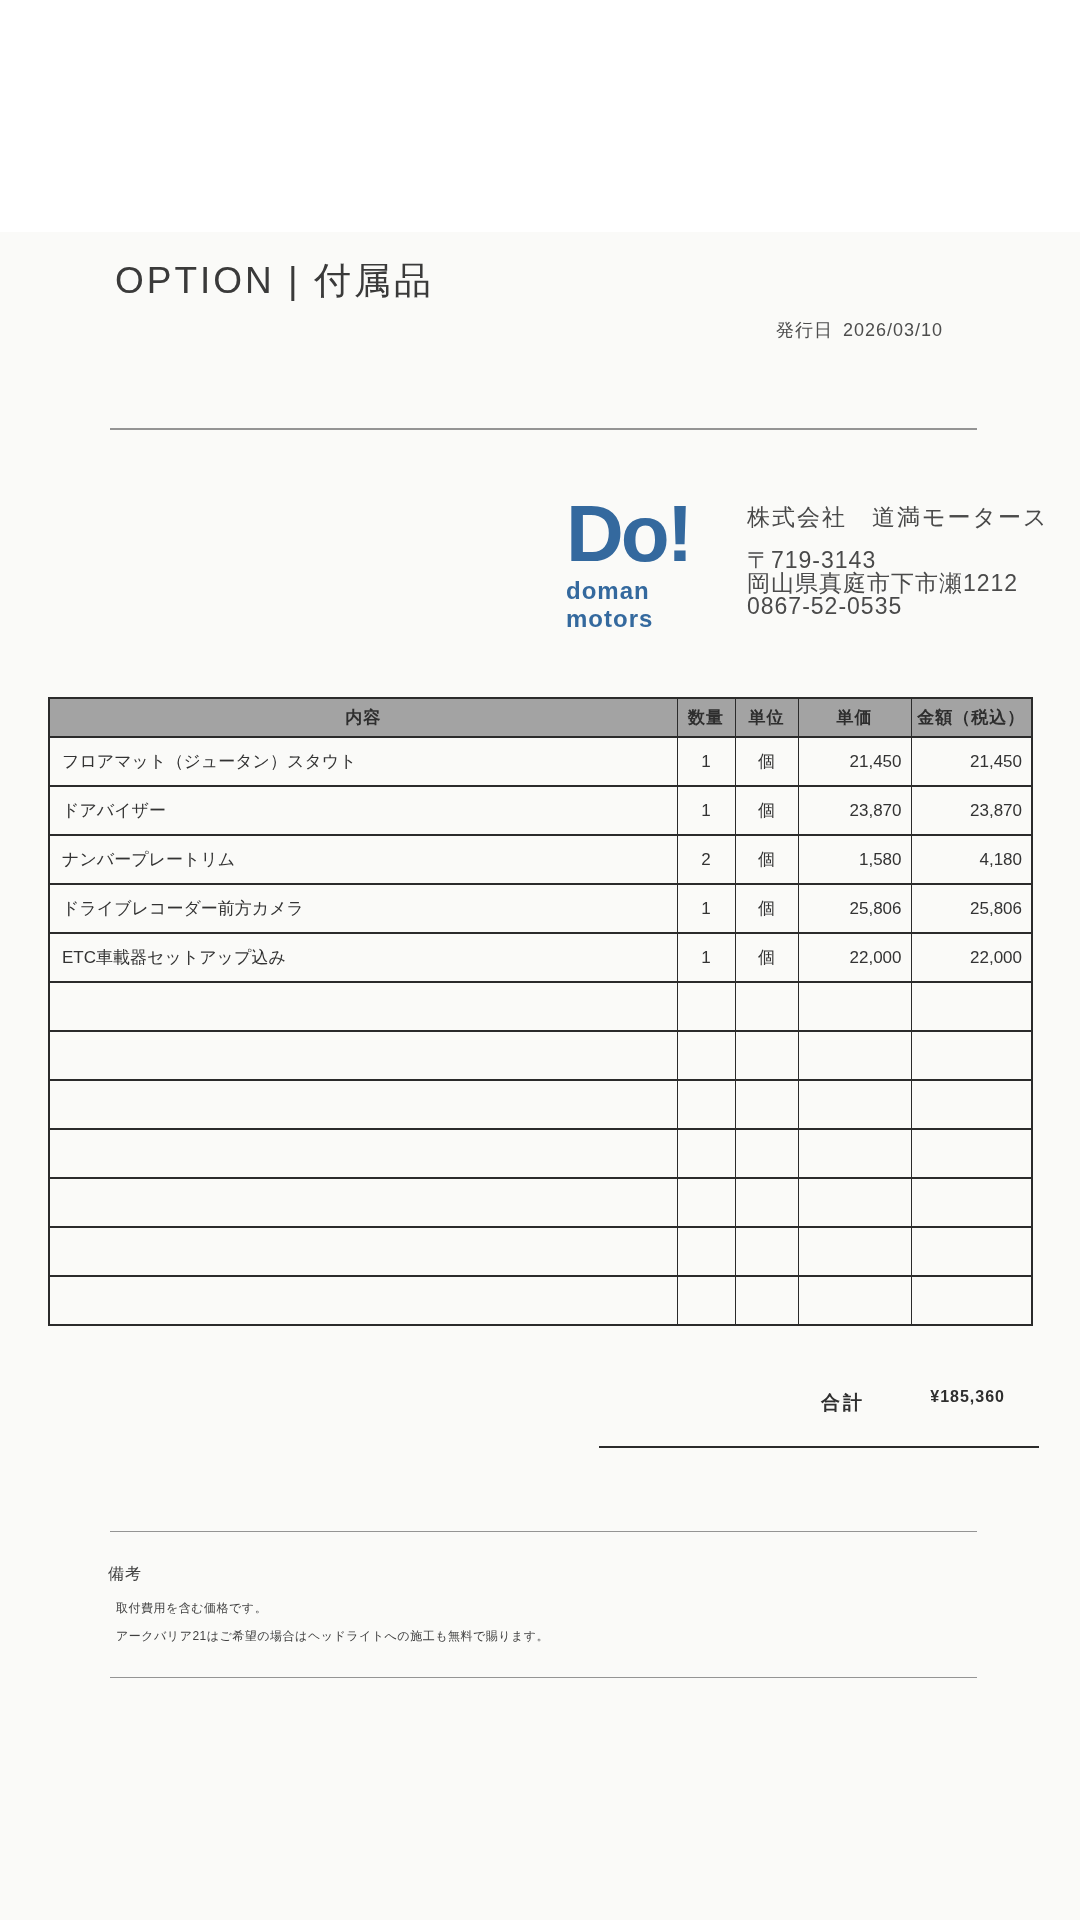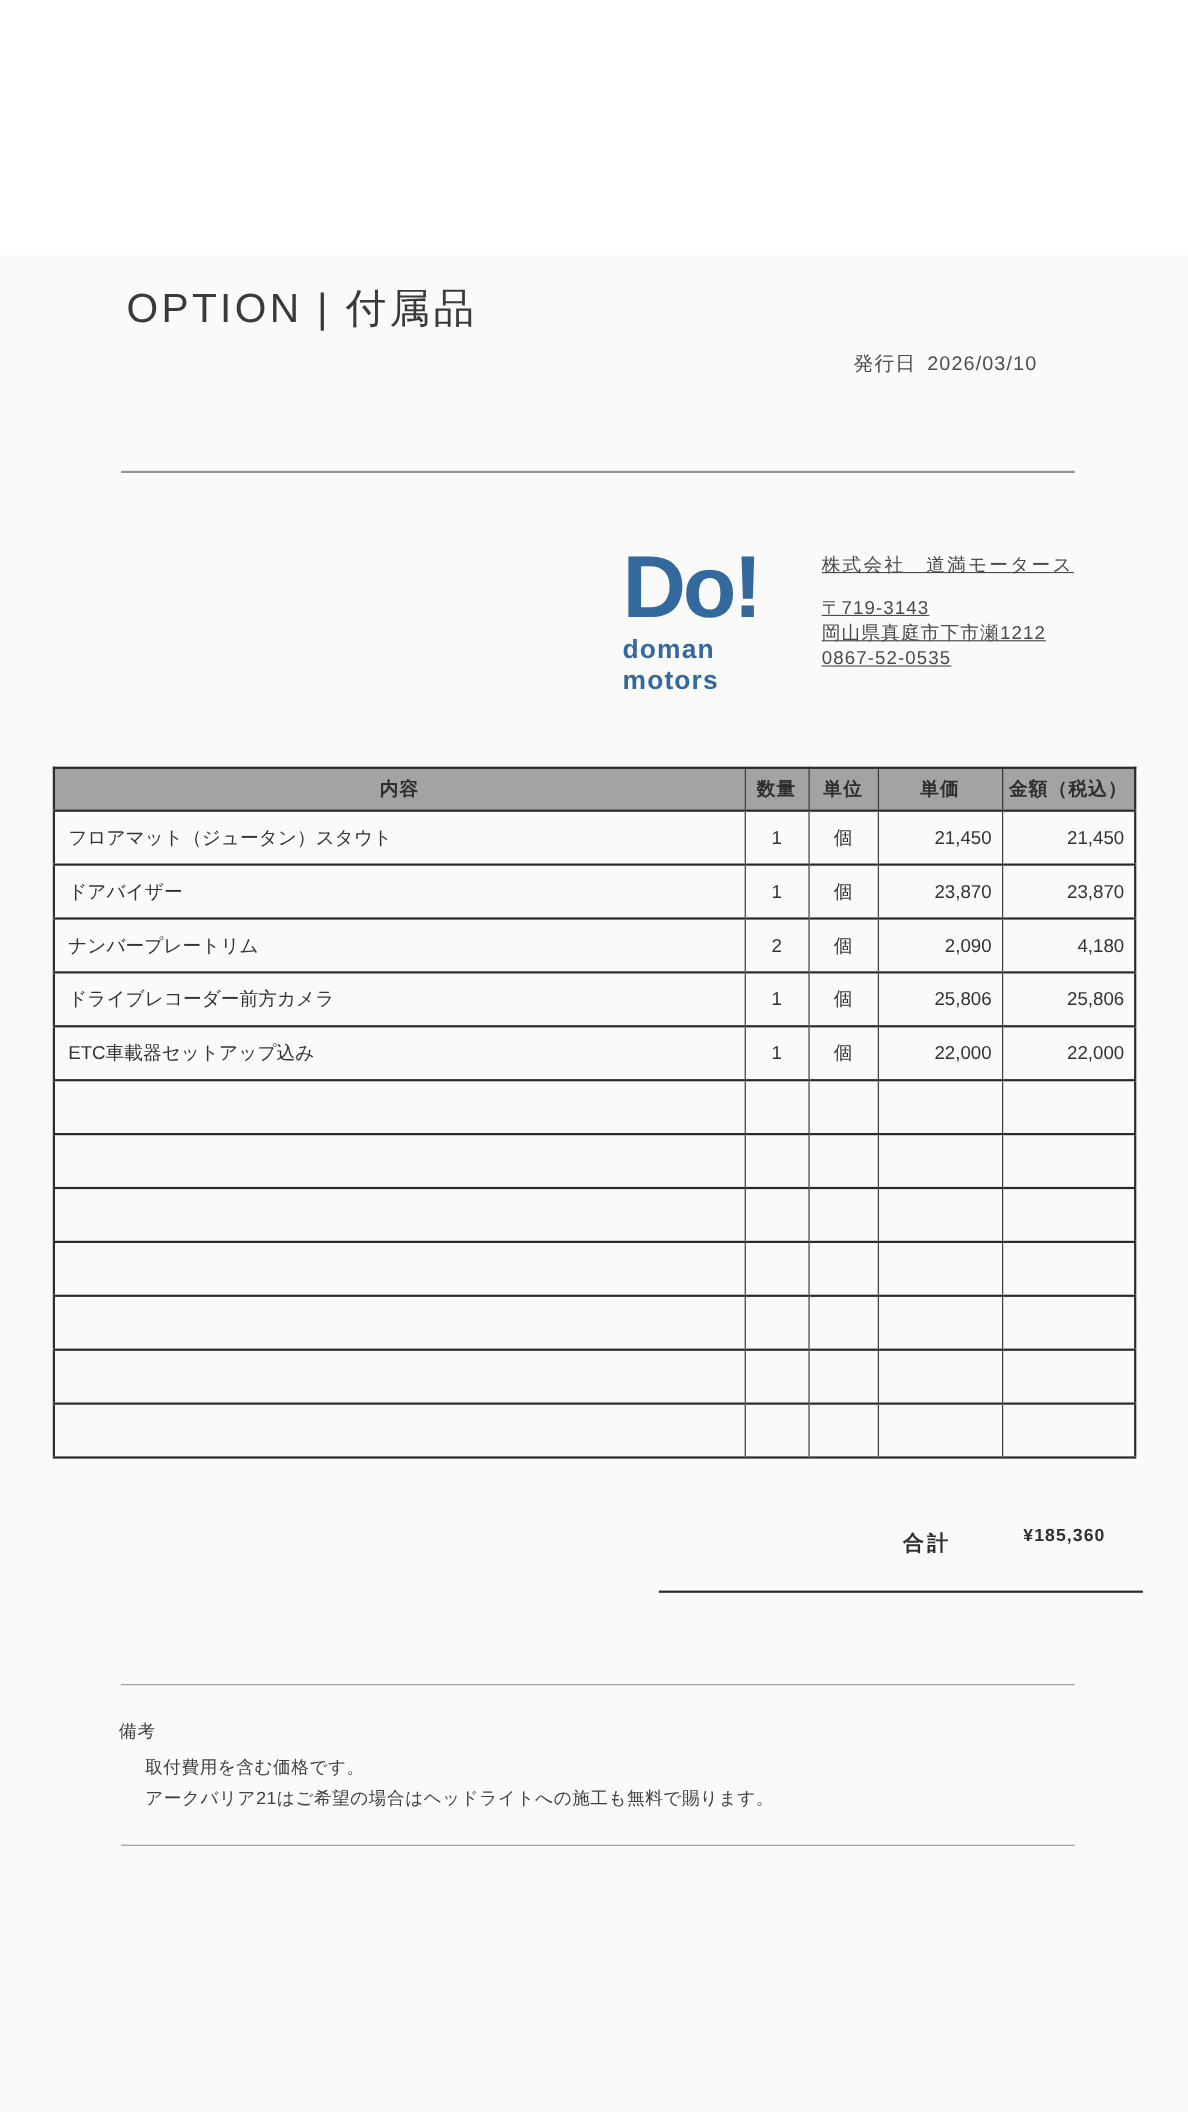--- a/index.html
+++ b/index.html
@@ -24,21 +24,21 @@
   .rule{position:absolute;left:110px;width:867px;height:2px;background:#949494;}
   .rule-title{top:428px;}
 
   
   .logo{position:absolute;left:566px;top:494px;width:150px;text-align:left;}
   .logo-main{
     font-size:80px;font-weight:800;line-height:1.0;letter-spacing:-3px;
     font-style:normal;
   }
   .logo-sub{font-size:24px;font-weight:700;letter-spacing:1px;margin-top:3px;}
-  .company{position:absolute;left:747px;top:502px;font-size:17px;color:#4a4a4a;text-decoration:underline;}
+  .company{position:absolute;left:747px;top:502px;font-size:23px;color:#4a4a4a;}
   .company .name{letter-spacing:2px;margin-bottom:16px;}
   .company .line{line-height:23px;letter-spacing:1px;}
 
   
   table.items{
     position:absolute;left:48px;top:697px;width:983px;
     border-collapse:collapse;table-layout:fixed;
     border:2px solid #2b2b2b;
   }
   table.items th{
@@ -56,21 +56,21 @@
 
   
   .total-label{position:absolute;left:821px;top:1390px;font-size:19px;font-weight:700;letter-spacing:3px;color:#2f2f2f;}
   .total-value{position:absolute;right:75px;top:1388px;font-size:16px;font-weight:700;letter-spacing:1px;color:#2f2f2f;}
   .total-rule{position:absolute;left:599px;top:1446px;width:440px;height:2px;background:#2b2b2b;}
 
   
   .rule-notes-top{top:1531px;height:1px;}
   .rule-notes-bottom{top:1677px;height:1px;}
   .notes-title{position:absolute;left:108px;top:1564px;font-size:16px;color:#3f3f3f;letter-spacing:1px;}
-  .notes-lines{position:absolute;left:132px;top:1594px;font-size:16px;color:#3f3f3f;}
+  .notes-lines{position:absolute;left:116px;top:1594px;font-size:12px;color:#3f3f3f;}
   .notes-lines .note-line{line-height:28px;letter-spacing:0.5px;}
 </style>
 </head>
 <body>
 
 <div class="top-band"></div>
 
 <div class="doc-title">OPTION | 付属品</div>
 <div class="issue-date"><span>発行日</span><span class="gap"></span><span>2026/03/10</span></div>
 <div class="rule rule-title"></div>
@@ -115,21 +115,21 @@
     <td class="c-name">ドアバイザー</td>
     <td class="c-qty">1</td>
     <td class="c-unit">個</td>
     <td class="c-price">23,870</td>
     <td class="c-amount">23,870</td>
   </tr>
       <tr>
     <td class="c-name">ナンバープレートリム</td>
     <td class="c-qty">2</td>
     <td class="c-unit">個</td>
-    <td class="c-price">2,090</td>
+    <td class="c-price">1,580</td>
     <td class="c-amount">4,180</td>
   </tr>
       <tr>
     <td class="c-name">ドライブレコーダー前方カメラ</td>
     <td class="c-qty">1</td>
     <td class="c-unit">個</td>
     <td class="c-price">25,806</td>
     <td class="c-amount">25,806</td>
   </tr>
       <tr>

